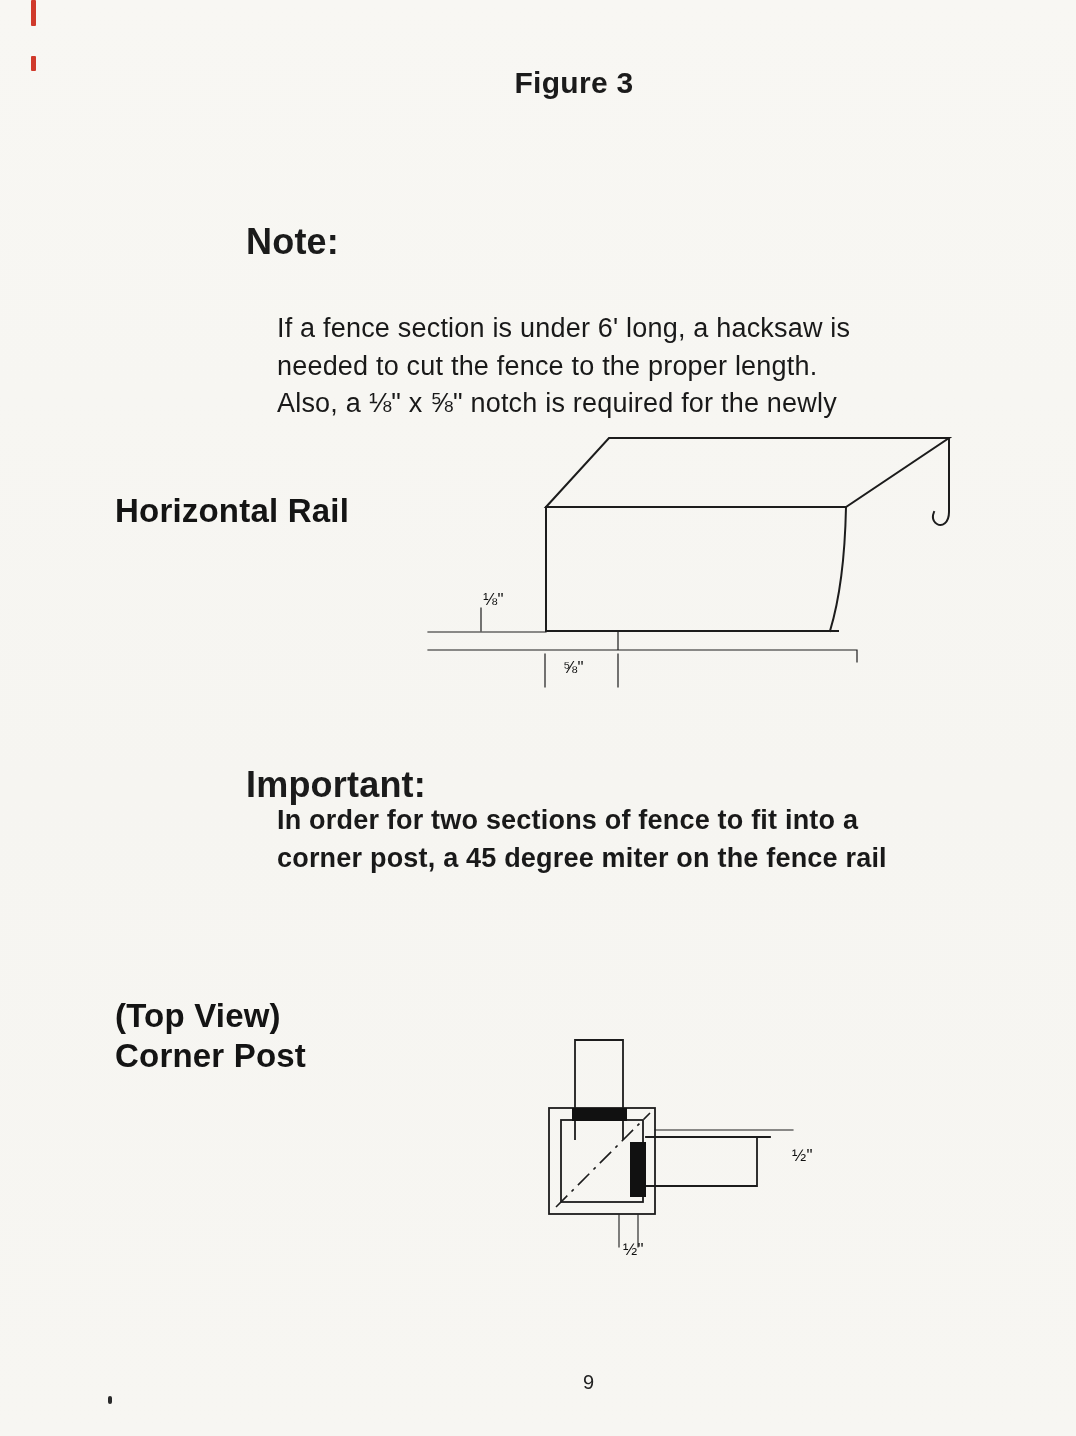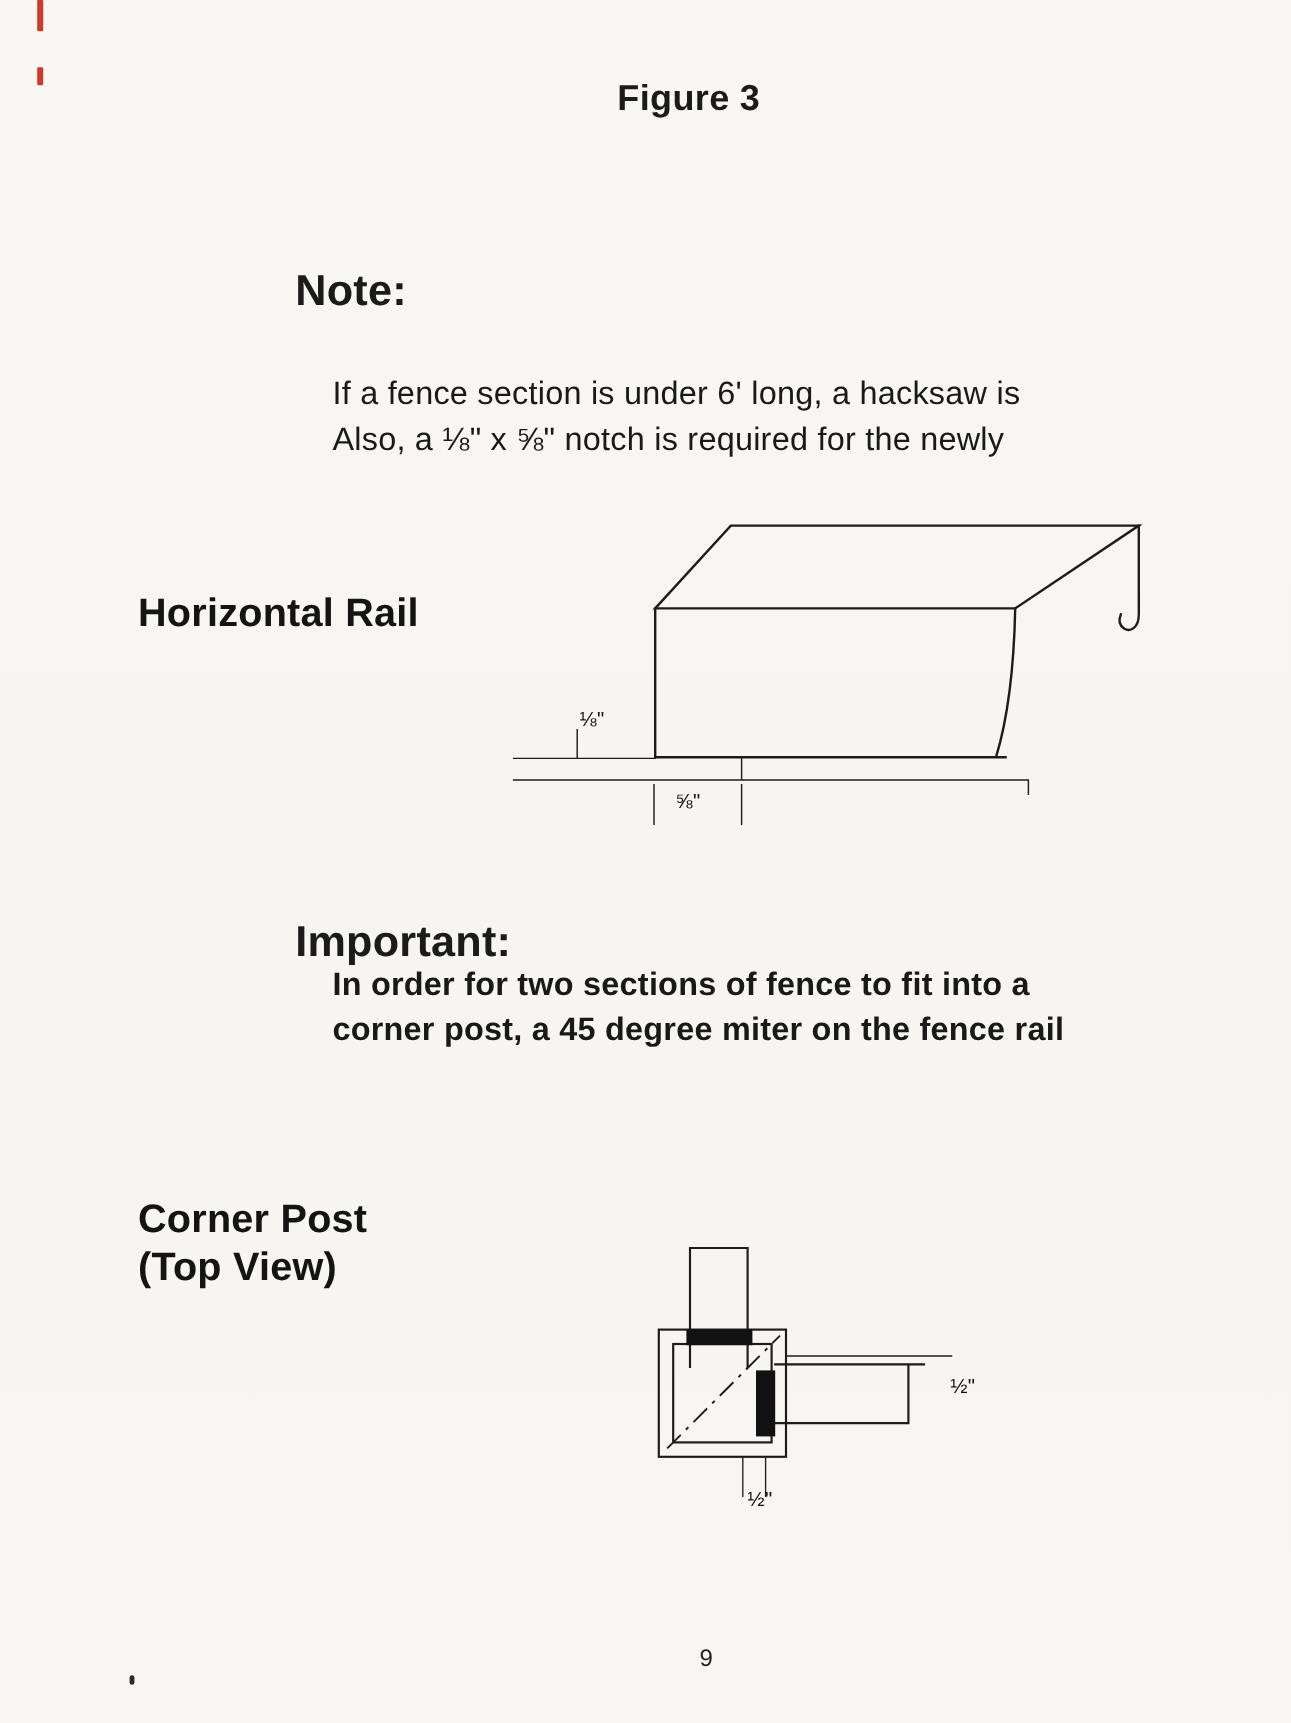--- a/index.html
+++ b/index.html
@@ -57,20 +57,21 @@
 
   <div class="red-mark mark1"></div>
   <div class="red-mark mark2"></div>
   <div class="speck"></div>
 
   <div class="figure-title">Figure 3</div>
 
   <div class="em-heading note-heading">Note:</div>
   <div class="body-text note-body">
     <div>If a fence section is under 6' long, a hacksaw is</div>
+    <div>needed to cut the fence to the proper length.</div>
     <div>Also, a ⅛" x ⅝" notch is required for the newly</div>
   </div>
 
   <div class="section-label hr-label">Horizontal Rail</div>
 
   <svg class="drawing rail-svg" width="560" height="285" viewBox="420 425 560 285">
     <g fill="none" stroke="#1c1c1c" stroke-width="2" stroke-linecap="square">
 
       <polygon points="546,507 609,438 949,438 846,507"></polygon>
 
@@ -90,22 +91,22 @@
   <span class="dim dim-18">⅛"</span>
   <span class="dim dim-58">⅝"</span>
 
   <div class="em-heading important-heading">Important:</div>
   <div class="body-text important-body">
     <div>In order for two sections of fence to fit into a</div>
     <div>corner post, a 45 degree miter on the fence rail</div>
   </div>
 
   <div class="section-label cp-label">
+    <div>(Top View)</div>
     <div>Corner Post</div>
-    <div>(Top View)</div>
   </div>
 
   <svg class="drawing post-svg" width="350" height="245" viewBox="495 1030 350 245">
     <g fill="none" stroke="#1c1c1c" stroke-width="1.8" stroke-linecap="square">
 
       <path d="M575,1139 L575,1040 L623,1040 L623,1139"></path>
 
       <rect x="549" y="1108" width="106" height="106"></rect>
       <rect x="561" y="1120" width="82" height="82"></rect>
 

